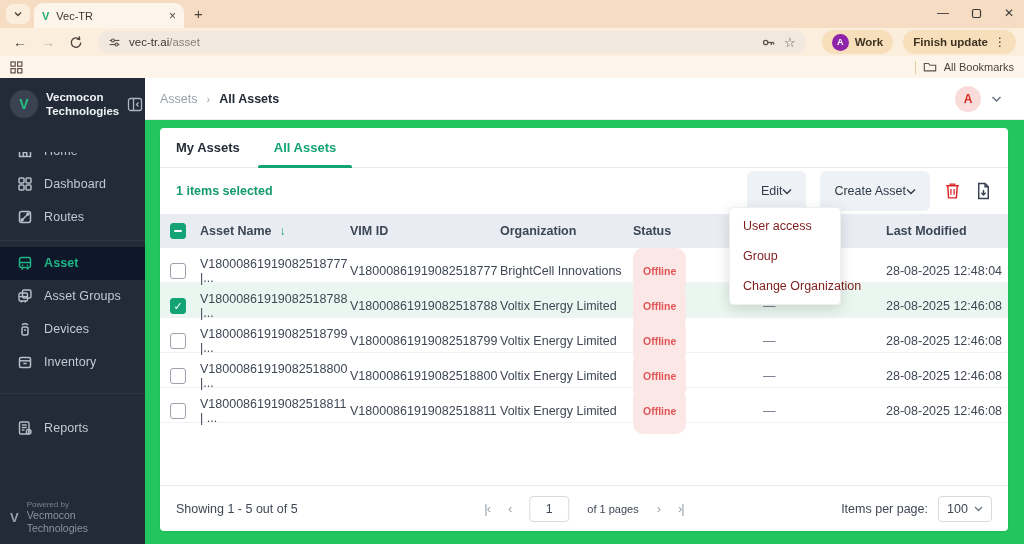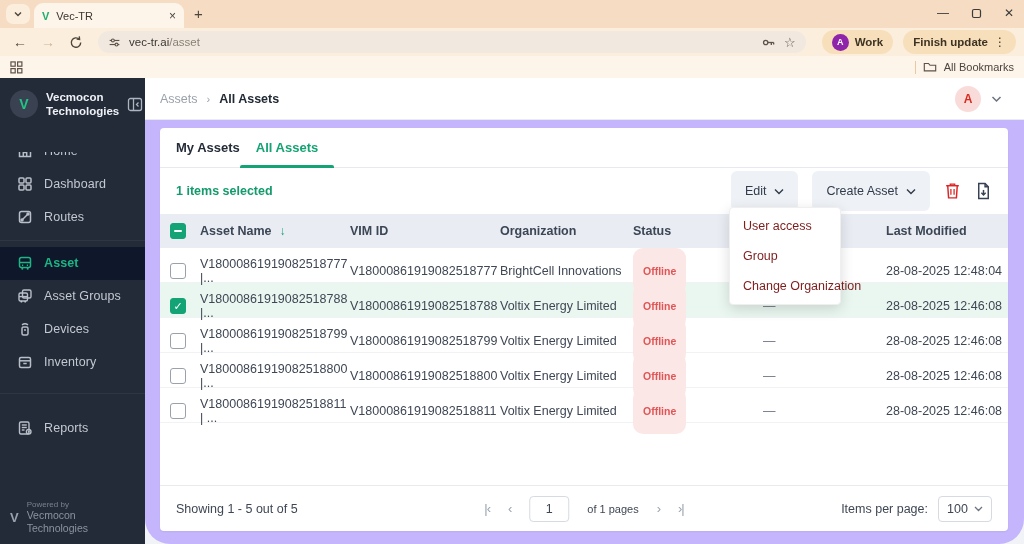--- a/index.html
+++ b/index.html
@@ -55,42 +55,42 @@
   .nav-item.active { background:#0f172a; color:#1db584; font-weight:700; }
   .nav-item.active svg { stroke:#1db584; }
   .nav-item svg { stroke:#b9bfc9; }
   .side-div { height:1px; background:#2e3644; margin:6px 0; }
   .side-footer { position:absolute; bottom:8px; left:0; width:100%; display:flex; gap:8px; padding:0 10px; align-items:center; }
   .sf-v { color:#9aa2ae; font-weight:800; font-size:13px; }
   .sf-powered { font-size:8px; color:#79818d; }
   .sf-company { font-size:10.5px; color:#8b93a0; line-height:1.3; }
 
   
-  .main { flex:1; background:#c4b5fd; display:flex; flex-direction:column;border-radius:25px; }
+  .main { flex:1; background:#22c55e; display:flex; flex-direction:column; }
   .page-header { height:42px; background:#ffffff; border-bottom:1px solid #e9ebee; display:flex; align-items:center;
     padding:0 22px 0 15px; }
   .crumbs { display:flex; align-items:center; gap:9px; font-size:12.5px; }
   .crumb-muted { color:#9aa1ab; }
   .crumb-sep { color:#9aa1ab; font-size:11px; }
   .crumb-current { color:#222a36; font-weight:700; }
   .hdr-right { margin-left:auto; display:flex; align-items:center; gap:10px; }
   .user-avatar { width:26px; height:26px; border-radius:50%; background:#f9dcda; color:#d92c20; font-weight:700;
     font-size:12px; display:flex; align-items:center; justify-content:center; }
 
   .card { background:#fff; margin:8px 16px 0 15px; width:848px; border-radius:4px; box-shadow:0 1px 2px rgba(16,24,40,.05); }
 
-  .tabs-row { height:40px; border-bottom:1px solid #e7e9ee; display:flex; align-items:stretch; padding-left:16px; }
+  .tabs-row { height:40px; border-bottom:1px solid #e7e9ee; display:flex; align-items:stretch; gap:18px; padding-left:16px; }
   .tabbtn { display:flex; align-items:center; font-size:13px; font-weight:700; color:#242c38; position:relative; }
   .tabbtn.active { color:#13a374; padding:0 16px; }
   .tabbtn.active::after { content:""; position:absolute; left:0; right:0; bottom:-1px; height:3px; background:#13a374; border-radius:2px 2px 0 0; }
 
   .toolbar-row { height:46px; display:flex; align-items:center; padding:0 16px; }
   .sel-count { font-size:12.5px; font-weight:700; color:#149a6b; }
   .tb-right { margin-left:auto; display:flex; align-items:center; gap:14px; }
-  .btn { height:40px; background:#eef1f6; border:none; border-radius:6px; display:flex; align-items:center; gap:8px;
+  .btn { height:40px; background:#eef1f6; border:none; border-radius:6px; display:flex; align-items:center; 
     padding:0 14px; font-size:12.5px; color:#313b49; font-family:inherit; }
 
   
   .tgrid { display:grid; grid-template-columns:30px 150px 150px 133px 110px 130px 1fr; align-items:center; padding-left:10px; }
   .thead { height:34px; background:#e9edf3; font-size:12.5px; font-weight:700; color:#3c4654; }
   .trow { height:35px; border-bottom:1px solid #f0f2f4; font-size:12.5px; color:#3f4754; background:#fff; }
   .trow.selected { background:#e9f7f0; }
   .th-name { display:flex; align-items:flex-start; gap:8px; }
   .sort-ico { color:#13a374; font-size:12px; font-weight:700; }
   .cell-dash { padding-left:20px; color:#6b7280; }

